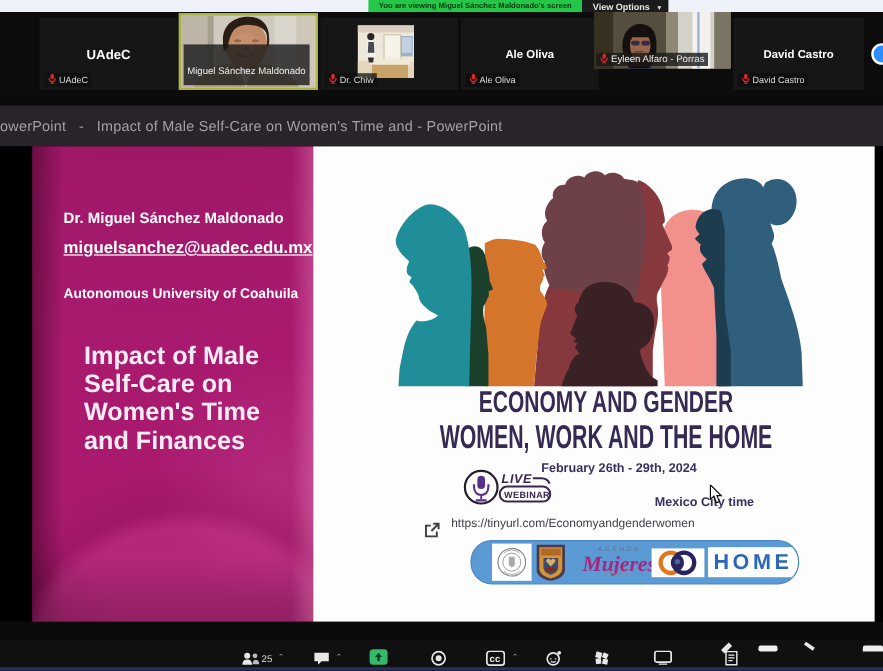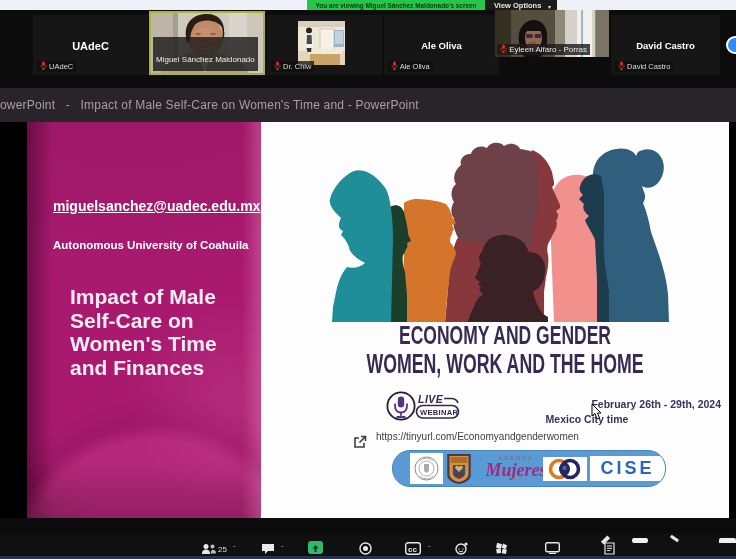--- a/index.html
+++ b/index.html
@@ -138,20 +138,21 @@
       <div class="abs" style="left:0;top:0;width:234px;height:396px;
         background:
           radial-gradient(circle 150px at 88% 70%, rgba(255,160,210,0.12), rgba(255,160,210,0.0) 70%),
           radial-gradient(circle 240px at 55% 115%, rgba(240,110,180,0.16) 57%, rgba(110,8,62,0.16) 64%, rgba(110,8,62,0.0) 78%),
           linear-gradient(90deg, rgba(255,255,255,0.0) 92%, rgba(255,170,215,0.25) 99%),
           radial-gradient(circle 210px at -32% 112%, rgba(52,0,30,0.42), rgba(52,0,30,0.0) 74%),
           radial-gradient(circle 520px at 45% -62%, rgba(62,0,36,0.24), rgba(62,0,36,0.0) 80%),
           linear-gradient(90deg, rgba(52,0,30,0.5) 0%, rgba(52,0,30,0.0) 11%),
           linear-gradient(0deg, rgba(52,0,30,0.35) 0%, rgba(52,0,30,0.0) 14%);
         "></div>
+      <div class="abs" style="left:26px;top:53px;color:#fff;font-size:12.5px;font-weight:bold;">Dr. Miguel Sánchez Maldonado</div>
       <div class="abs" style="left:26px;top:76px;color:#fff;font-size:14px;font-weight:bold;text-decoration:underline;">miguelsanchez@uadec.edu.mx</div>
       <div class="abs" style="left:26px;top:117px;color:#fff;font-size:11.5px;font-weight:bold;">Autonomous University of Coahuila</div>
       <div class="abs" style="left:43px;top:163px;color:#f7ecf3;font-size:21px;font-weight:bold;line-height:23.5px;">Impact of Male<br>Self-Care on<br>Women's Time<br>and Finances</div>
     </div>
 
     <div class="abs" style="left:261px;top:0;width:468px;height:396px;background:#fdfdfd;">
 
       <svg class="abs" style="left:55px;top:18px;" width="360" height="182" viewBox="0 0 360 182">
 
         <path d="M238 182 L236 130 C235 105 233 62 238 49 C243 38 254 34 264 35 C276 36 286 44 291 56 C294 68 294 80 292 90 L291 120 L291 182 Z" fill="#f2918c"></path>
@@ -181,21 +182,21 @@
         <rect x="12.8" y="6.5" width="6.4" height="11" rx="3.2" fill="#5b2f86"></rect>
         <path d="M10 13.5 L10 15.5 C10 20 12.5 22.5 16 22.5 C19.5 22.5 22 20 22 15.5 L22 13.5" stroke="#5b2f86" stroke-width="1.8" fill="none"></path>
         <rect x="15.2" y="22.5" width="1.6" height="3.5" fill="#5b2f86"></rect>
         <path d="M11.5 26 L20.5 26 L20.5 28 L11.5 28 Z" fill="#5b2f86"></path>
         <text x="33" y="12.5" font-size="10.5" font-style="italic" font-weight="bold" fill="#38284e" letter-spacing="0.5">LIVE</text>
         <path d="M59 8.5 L66 8.5 C70 8.5 72 10 73 13" stroke="#38284e" stroke-width="1.7" fill="none"></path>
         <rect x="31.5" y="15.5" width="42" height="12.5" rx="6.2" fill="#fff" stroke="#38284e" stroke-width="1.7"></rect>
         <text x="35" y="24.8" font-size="7.6" font-weight="bold" fill="#38284e" letter-spacing="0.3">WEBINAR</text>
       </svg>
 
-      <div class="abs" style="left:190px;top:262px;width:270px;text-align:right;color:#3a3060;font-size:10.5px;font-weight:bold;margin-top:14px;">February 26th - 29th, 2024</div>
+      <div class="abs" style="left:190px;top:262px;width:270px;text-align:left;color:#3a3060;font-size:10.5px;font-weight:bold;">February 26th - 29th, 2024</div>
       <div class="abs" style="left:191px;top:291px;width:270px;text-align:center;color:#3a3060;font-size:10.5px;font-weight:bold;">Mexico City time</div>
 
       <svg class="abs" style="left:330px;top:282px;" width="12" height="16" viewBox="0 0 12 16">
         <path d="M1 0 L1 12 L4 9.5 L6 15 L8.5 14 L6.5 9 L10 9 Z" fill="#fff" stroke="#000" stroke-width="1"></path>
       </svg>
 
       <svg class="abs" style="left:92px;top:313px;" width="14" height="14" viewBox="0 0 14 14">
         <path d="M6 3 L2 3 L2 12 L11 12 L11 8" stroke="#3f3f3f" stroke-width="1.6" fill="none"></path>
         <path d="M8 1.5 L12.5 1.5 L12.5 6 M12.5 1.5 L6.5 7.5" stroke="#3f3f3f" stroke-width="1.6" fill="none"></path>
       </svg>
@@ -227,21 +228,21 @@
 
         <div class="abs" style="left:150px;top:6px;width:44px;height:24px;background:#fff;">
           <svg width="44" height="24" viewBox="0 0 44 24">
             <circle cx="16" cy="12" r="8.5" fill="none" stroke="#e07820" stroke-width="3.6"></circle>
             <path d="M27 3.5 a8.5 8.5 0 1 1 0 17 a8.5 8.5 0 1 1 0 -17" fill="none" stroke="#272460" stroke-width="3.6"></path>
             <ellipse cx="21.5" cy="12" rx="5.5" ry="6.5" fill="#272460"></ellipse>
             <circle cx="21.5" cy="11" r="2.2" fill="#4a66a0"></circle>
           </svg>
         </div>
 
-        <div class="abs" style="left:197px;top:5px;width:75px;height:25px;background:#fff;color:#2b66b8;font-size:18px;font-weight:bold;text-align:center;line-height:25px;letter-spacing:3px;">CISE</div>
+        <div class="abs" style="left:197px;top:5px;width:75px;height:25px;background:#fff;color:#2b66b8;font-size:18px;font-weight:bold;text-align:center;line-height:25px;letter-spacing:3px;">HOME</div>
       </div>
     </div>
 
     <div class="abs" style="left:729px;top:0;width:7px;height:396px;background:#000;"></div>
   </div>
 
   <div class="abs" style="left:0;top:518px;width:736px;height:41px;background:#101010;margin-top:15px;">
 
     <div class="abs" style="left:601px;top:5px;width:9px;height:4px;background:#e8e8e8;transform:rotate(-45deg);"></div>
     <div class="abs" style="left:632px;top:5px;width:16px;height:5px;background:#f0f0f0;border-radius:2px;"></div>

